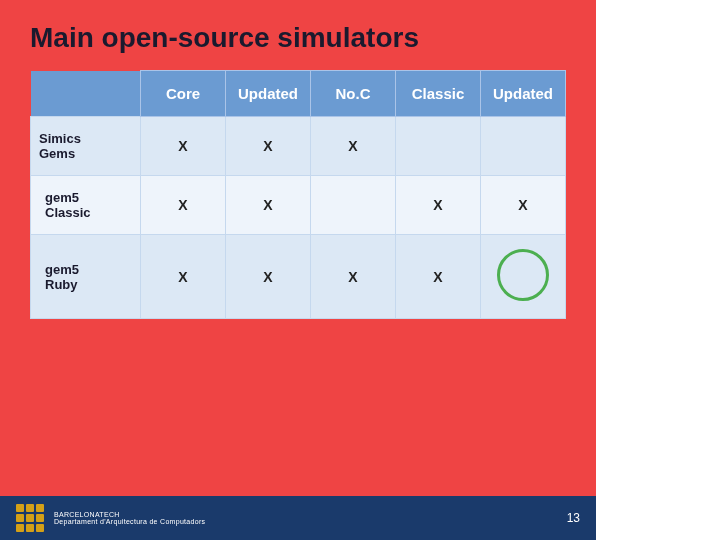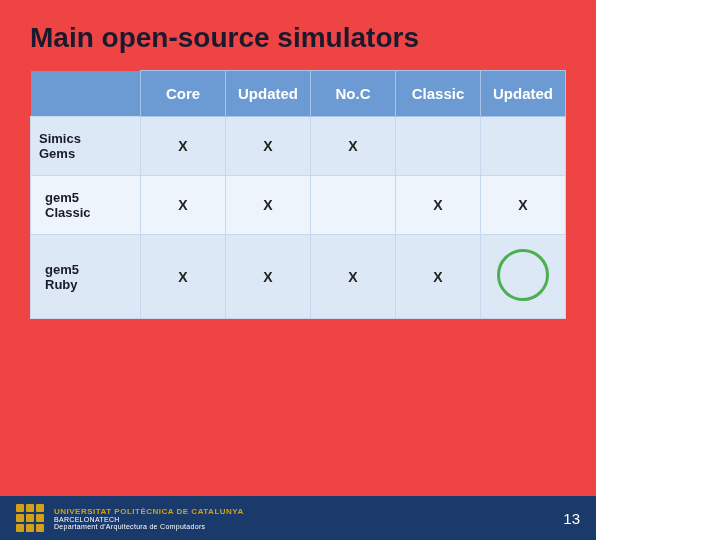--- a/index.html
+++ b/index.html
@@ -151,21 +151,21 @@
     }
 
     .upc-sub {
       color: #ffffff;
       font-size: 7px;
       letter-spacing: 0.3px;
     }
 
     .footer-right {
       color: #ffffff;
-      font-size: 15px;
+      font-size: 12px;
     }
 
     .x-mark {
       font-size: 14px;
       font-weight: bold;
       color: #222;
     }
   </style>
 </head>
 <body>
@@ -226,20 +226,19 @@
           <div class="upc-dot"></div>
           <div class="upc-dot"></div>
           <div class="upc-dot"></div>
           <div class="upc-dot"></div>
           <div class="upc-dot"></div>
           <div class="upc-dot"></div>
           <div class="upc-dot"></div>
         </div>
       </div>
       <div class="upc-text-block">
-        <span class="upc-name">UNIVERSITAT POLITÈCNICA DE CATALUNYA</span>
         <span class="upc-sub">BARCELONATECH</span>
         <span class="upc-sub">Departament d'Arquitectura de Computadors</span>
       </div>
     </div>
     <div class="footer-right">13</div>
   </div>
 </div>
 
 </body></html>

